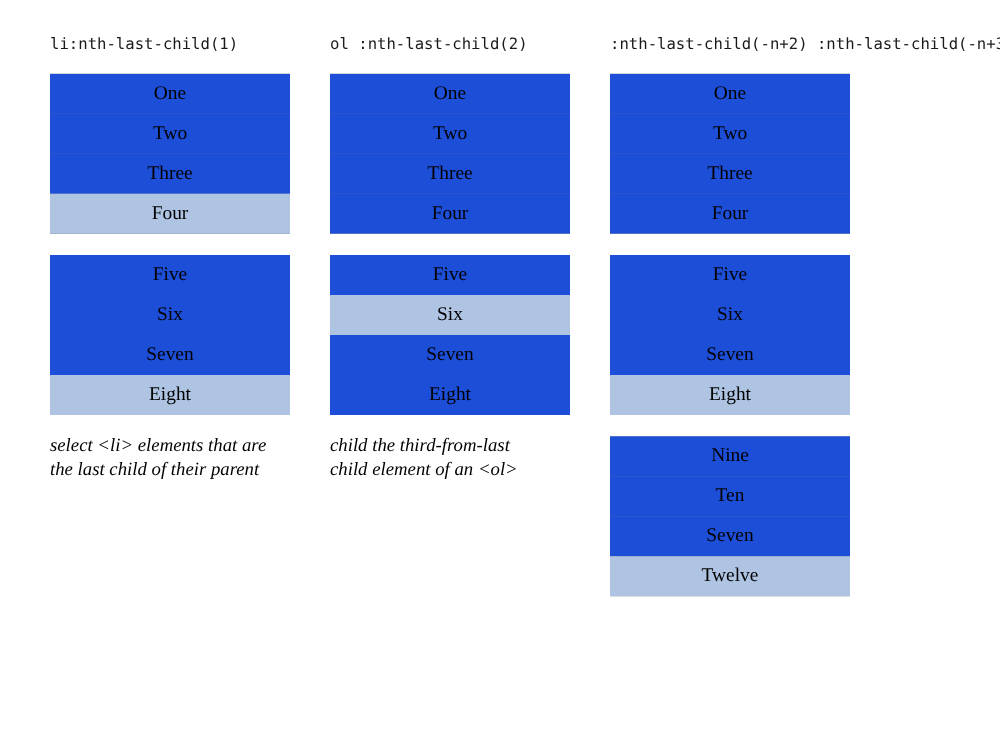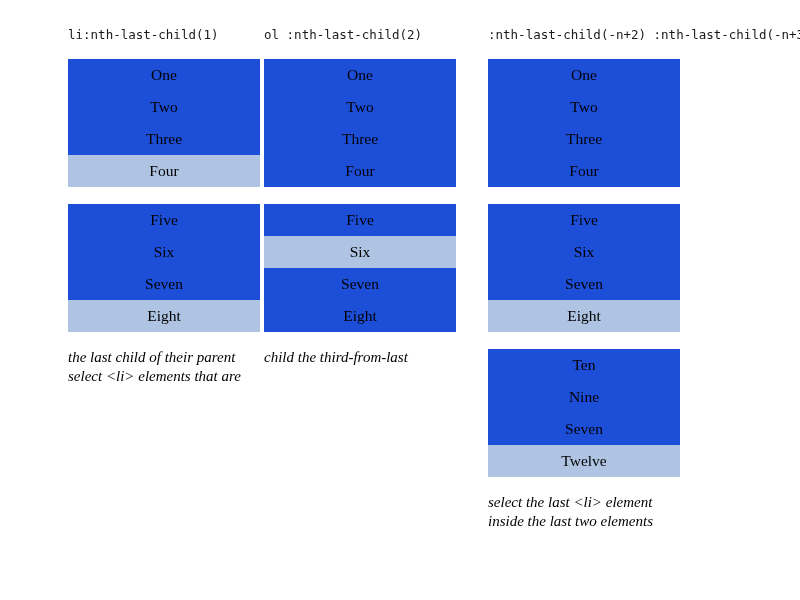--- a/index.html
+++ b/index.html
@@ -17,21 +17,21 @@
     height: 600px;
     background: #ffffff;
   }
 
   .column {
     position: absolute;
     top: 0;
     width: 192px;
   }
 
-  .column.col-1 { left: 40px; margin-left: 28px; }
+  .column.col-1 { left: 40px; }
   .column.col-2 { left: 264px; }
   .column.col-3 { left: 488px; width: 312px; }
 
   .col-header {
     font-family: "DejaVu Sans Mono", "Liberation Mono", monospace;
     font-size: 12.5px;
     color: #1a1a1a;
     line-height: 14px;
     margin-top: 28px;
     white-space: nowrap;
@@ -85,60 +85,57 @@
         <div class="list-item">Three</div>
         <div class="list-item selected">Four</div>
       </div>
       <div class="list-block">
         <div class="list-item">Five</div>
         <div class="list-item">Six</div>
         <div class="list-item">Seven</div>
         <div class="list-item selected">Eight</div>
       </div>
       <div class="caption">
+        <span class="cap-line">select &lt;li&gt; elements that are</span>
         <span class="cap-line">the last child of their parent</span>
-        <span class="cap-line">select &lt;li&gt; elements that are</span>
       </div>
     </div>
   <div class="column col-2">
       <div class="col-header">ol :nth-last-child(2)</div>
       <div class="list-block">
         <div class="list-item">One</div>
         <div class="list-item">Two</div>
         <div class="list-item">Three</div>
         <div class="list-item">Four</div>
       </div>
       <div class="list-block">
         <div class="list-item">Five</div>
         <div class="list-item selected">Six</div>
         <div class="list-item">Seven</div>
         <div class="list-item">Eight</div>
       </div>
       <div class="caption">
         <span class="cap-line">child the third-from-last</span>
+        <span class="cap-line">child element of an &lt;ol&gt;</span>
       </div>
     </div>
   <div class="column col-3">
       <div class="col-header">:nth-last-child(-n+2) :nth-last-child(-n+3)</div>
       <div class="list-block">
         <div class="list-item">One</div>
         <div class="list-item">Two</div>
         <div class="list-item">Three</div>
         <div class="list-item">Four</div>
       </div>
       <div class="list-block">
         <div class="list-item">Five</div>
         <div class="list-item">Six</div>
         <div class="list-item">Seven</div>
         <div class="list-item selected">Eight</div>
       </div>
       <div class="list-block">
+        <div class="list-item">Nine</div>
         <div class="list-item">Ten</div>
-        <div class="list-item">Nine</div>
         <div class="list-item">Seven</div>
         <div class="list-item selected">Twelve</div>
-      </div>
-      <div class="caption">
-        <span class="cap-line">select the last &lt;li&gt; element</span>
-        <span class="cap-line">inside the last two elements</span>
       </div>
     </div>
 </div>
 
 </body></html>

